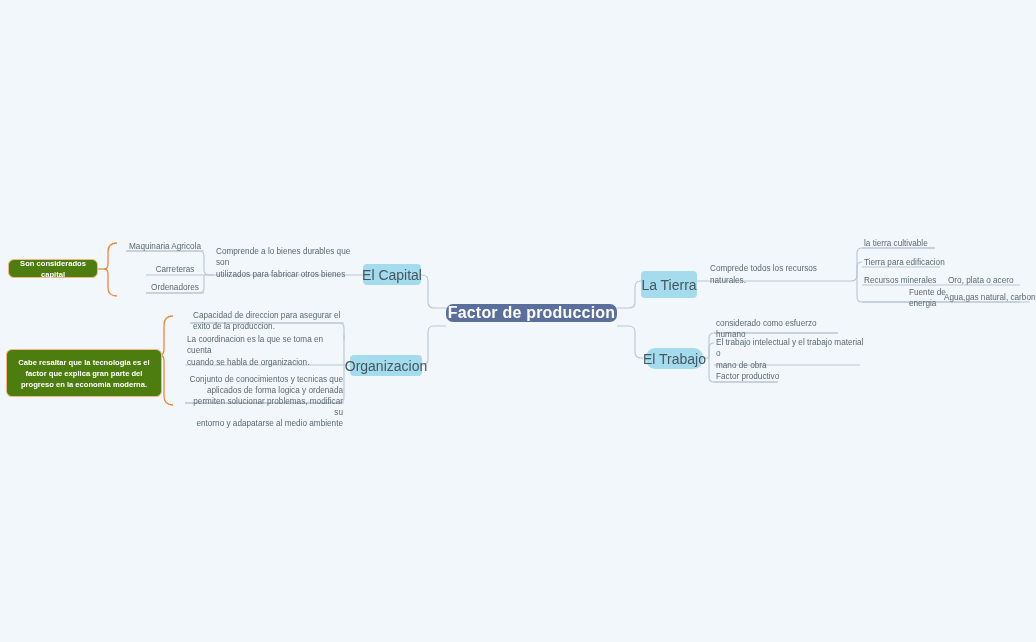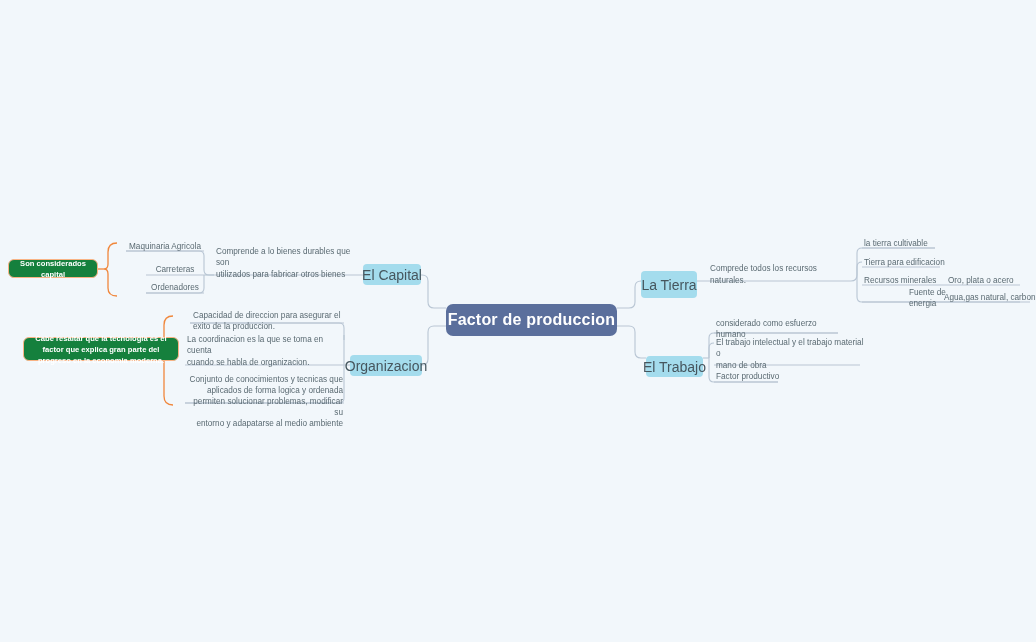--- a/index.html
+++ b/index.html
@@ -51,21 +51,21 @@
     color: #46565e;
     border-radius: 4px;
     font-size: 14px;
     display: flex;
     align-items: center;
     justify-content: center;
     white-space: nowrap;
   }
   
   .callout {
-    background: #15803d;
+    background: #4d7c0f;
     border: 1.5px solid #f9b384;
     border-radius: 6px;
     color: #ffffff;
     font-size: 7.6px;
     font-weight: bold;
     line-height: 1.45;
     display: flex;
     align-items: center;
     justify-content: center;
     text-align: center;
@@ -138,21 +138,21 @@
 
     <line x1="703" y1="358" x2="709" y2="358" stroke="#b9c6d4" stroke-width="1.1"></line>
     <path d="M 709 358 L 709 338 Q 709 333 714 333 L 838 333" stroke="#b9c6d4" stroke-width="1.1"></path>
     <path d="M 709 358 L 709 377 Q 709 382 714 382 L 778 382" stroke="#b9c6d4" stroke-width="1.1"></path>
     <line x1="714" y1="333" x2="838" y2="333" stroke="#b9c6d4" stroke-width="1.1"></line>
     <line x1="714" y1="365" x2="860" y2="365" stroke="#b9c6d4" stroke-width="1.1"></line>
     <line x1="714" y1="382" x2="778" y2="382" stroke="#b9c6d4" stroke-width="1.1"></line>
     <path d="M 709 358 L 709 348 Q 709 343 714 343" stroke="#b9c6d4" stroke-width="1.1"></path>
   </svg>
 
-  <div class="node root" style="left:446px; top:304px; width:171px; height:32px;">
+  <div class="node root" style="left:446px; top:304px; width:171px; height:18px;">
     <span>Factor de produccion</span>
   </div>
 
   <div class="node branch" style="left:363px; top:264px; width:58px; height:21px;">
     <span>El Capital</span>
   </div>
 
   <div class="node leaf" style="left:216px; top:252px; width:146px; height:22px;">
     <span>Comprende a lo bienes durables que son
 utilizados para fabricar otros bienes</span>
@@ -188,21 +188,21 @@
 cuando se habla de organizacion.</span>
   </div>
 
   <div class="node leaf" style="left:187px; top:381px; width:156px; height:41px;text-align:right;">
     <span>Conjunto de conocimientos y tecnicas que
 aplicados de forma logica y ordenada
 permiten solucionar problemas, modificar su
 entorno y adapatarse al medio ambiente</span>
   </div>
 
-  <div class="node callout" style="left:6px; top:337px; width:156px; height:24px;margin-left:17px;">
+  <div class="node callout" style="left:6px; top:349px; width:156px; height:48px;">
     <span>Cabe resaltar que la tecnologia es el factor que explica gran parte del progreso en la economia moderna.</span>
   </div>
 
   <div class="node branch" style="left:641px; top:271px; width:56px; height:27px;">
     <span>La Tierra</span>
   </div>
 
   <div class="node leaf center" style="left:710px; top:269px; width:136px; height:11px;">
     <span>Comprede todos los recursos naturales.</span>
   </div>
@@ -224,21 +224,21 @@
   </div>
 
   <div class="node leaf" style="left:864px; top:293px; width:86px; height:10px;padding-left:45px;">
     <span>Fuente de energia</span>
   </div>
 
   <div class="node leaf" style="left:944px; top:293px; width:94px; height:10px;">
     <span>Agua,gas natural, carbon.</span>
   </div>
 
-  <div class="node branch" style="left:646px; top:356px; width:57px; height:21px;">
+  <div class="node branch" style="left:646px; top:348px; width:57px; height:21px;border-radius:9px;">
     <span>El Trabajo</span>
   </div>
 
   <div class="node leaf" style="left:716px; top:324px; width:130px; height:10px;">
     <span>considerado como esfuerzo humano</span>
   </div>
 
   <div class="node leaf" style="left:716px; top:343px; width:148px; height:22px;">
     <span>El trabajo intelectual y el trabajo material o
 mano de obra</span>

